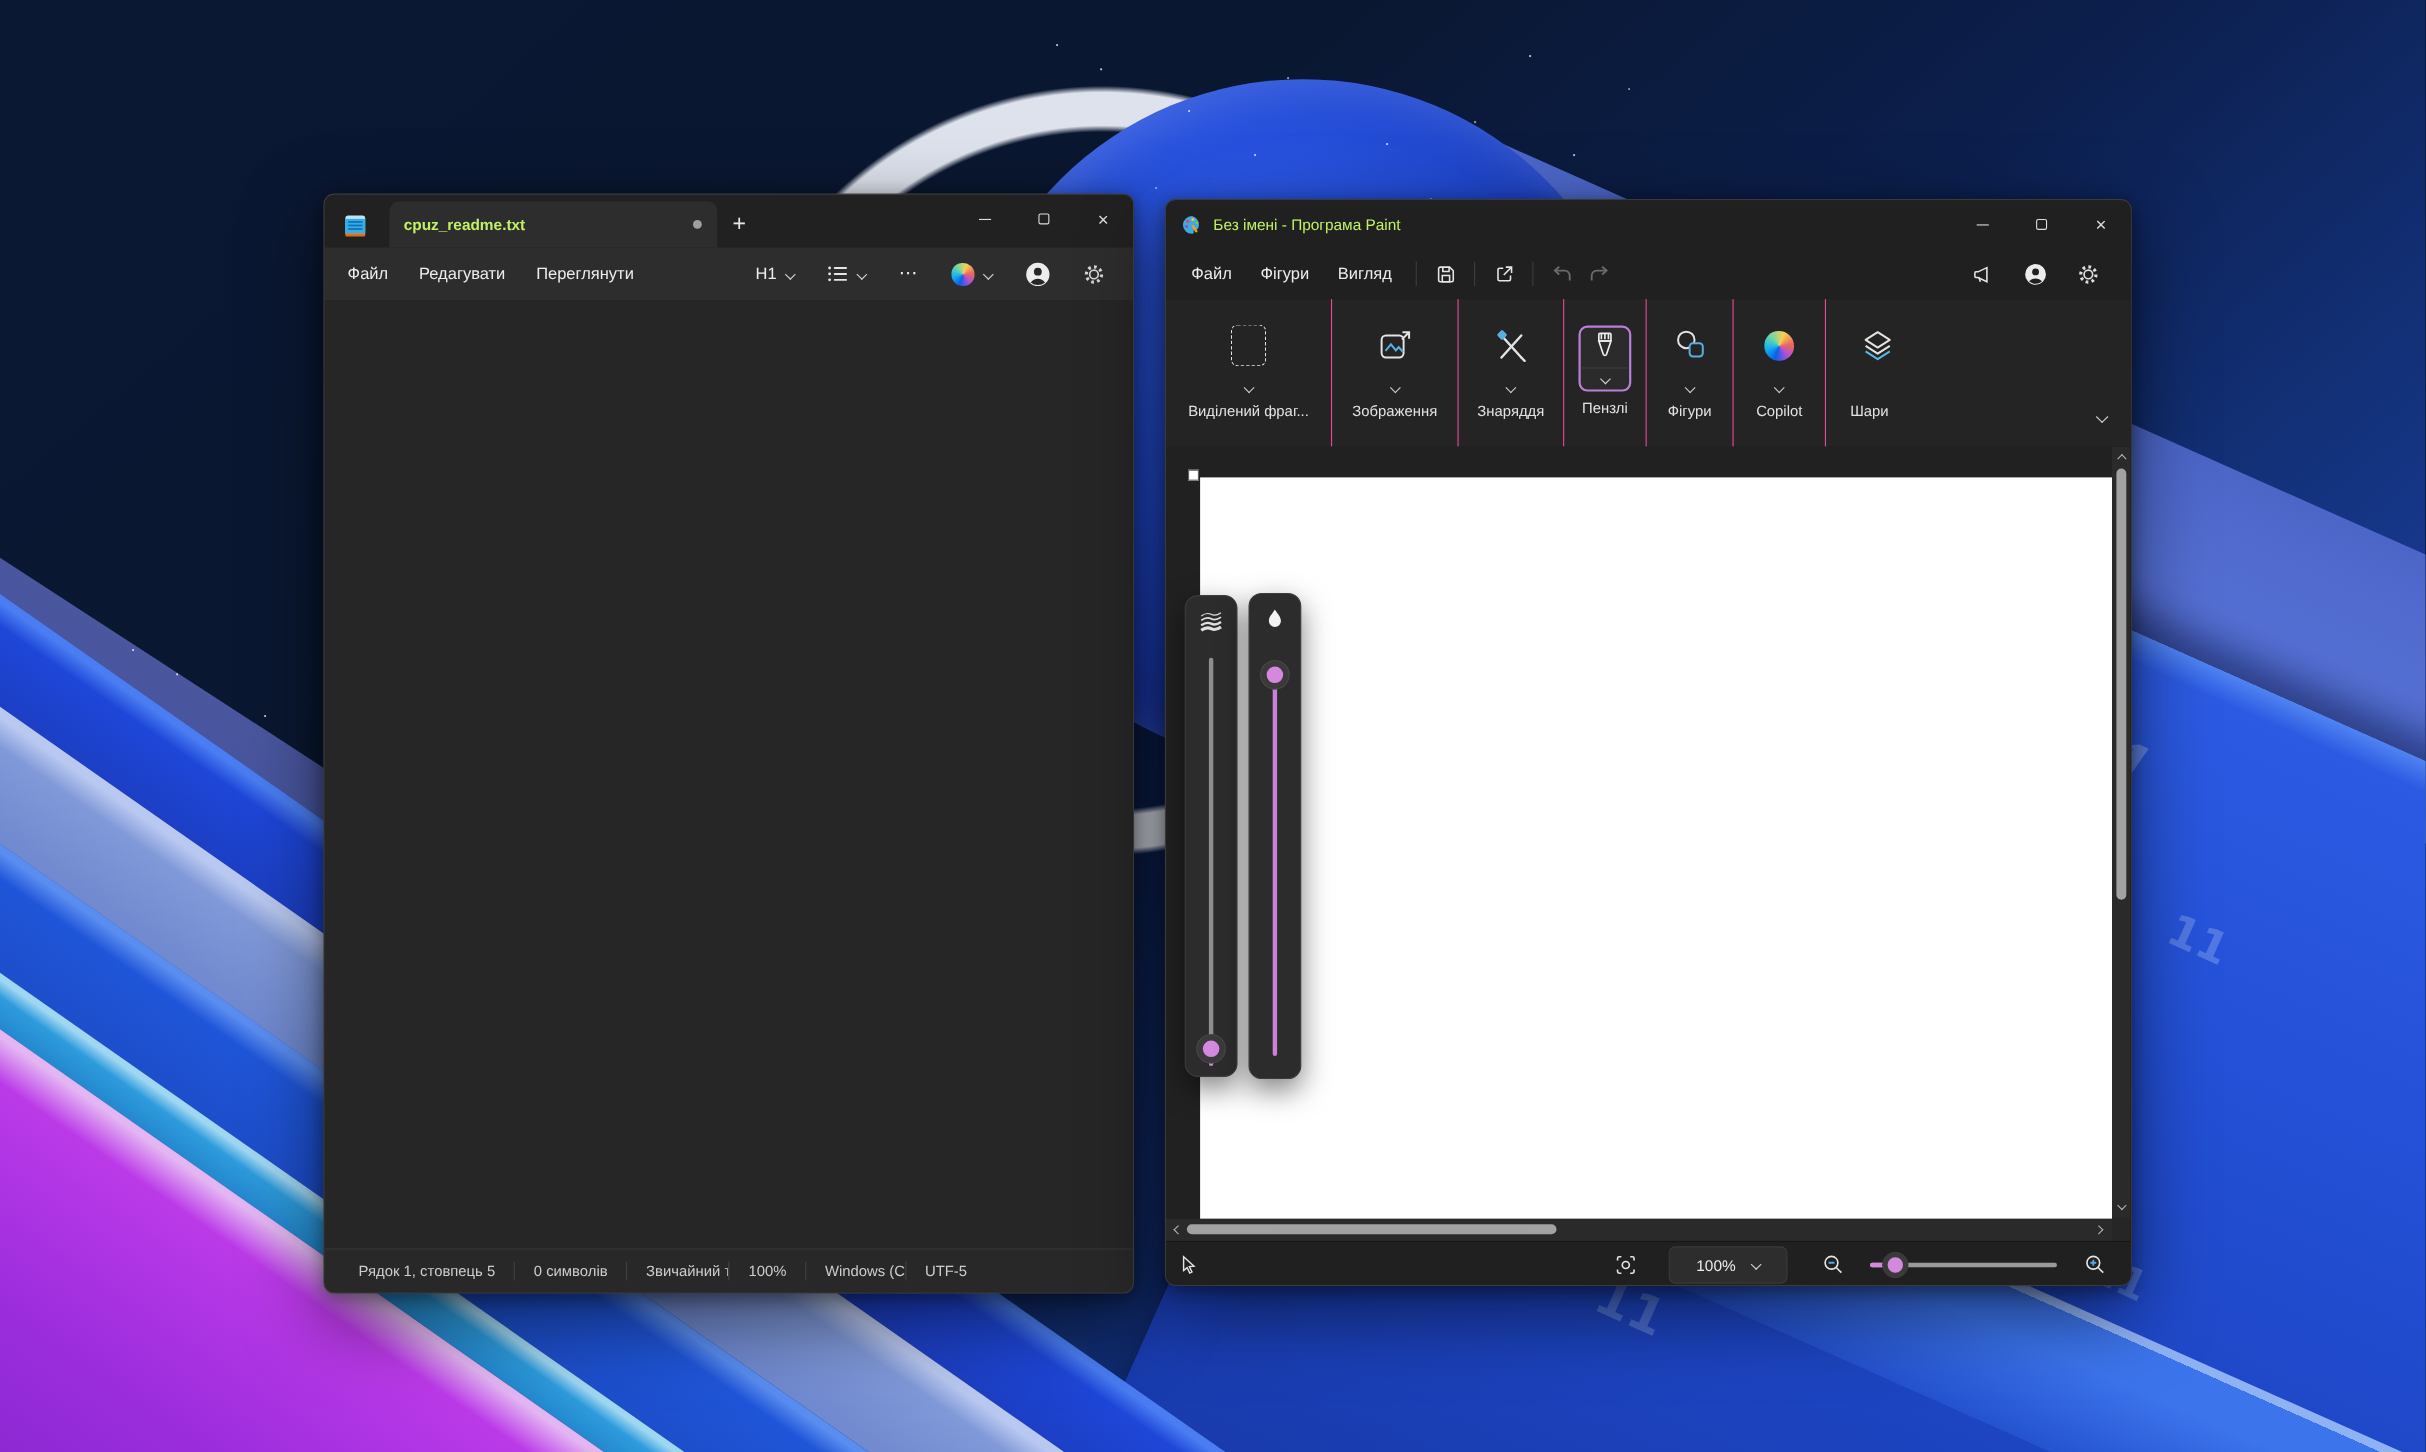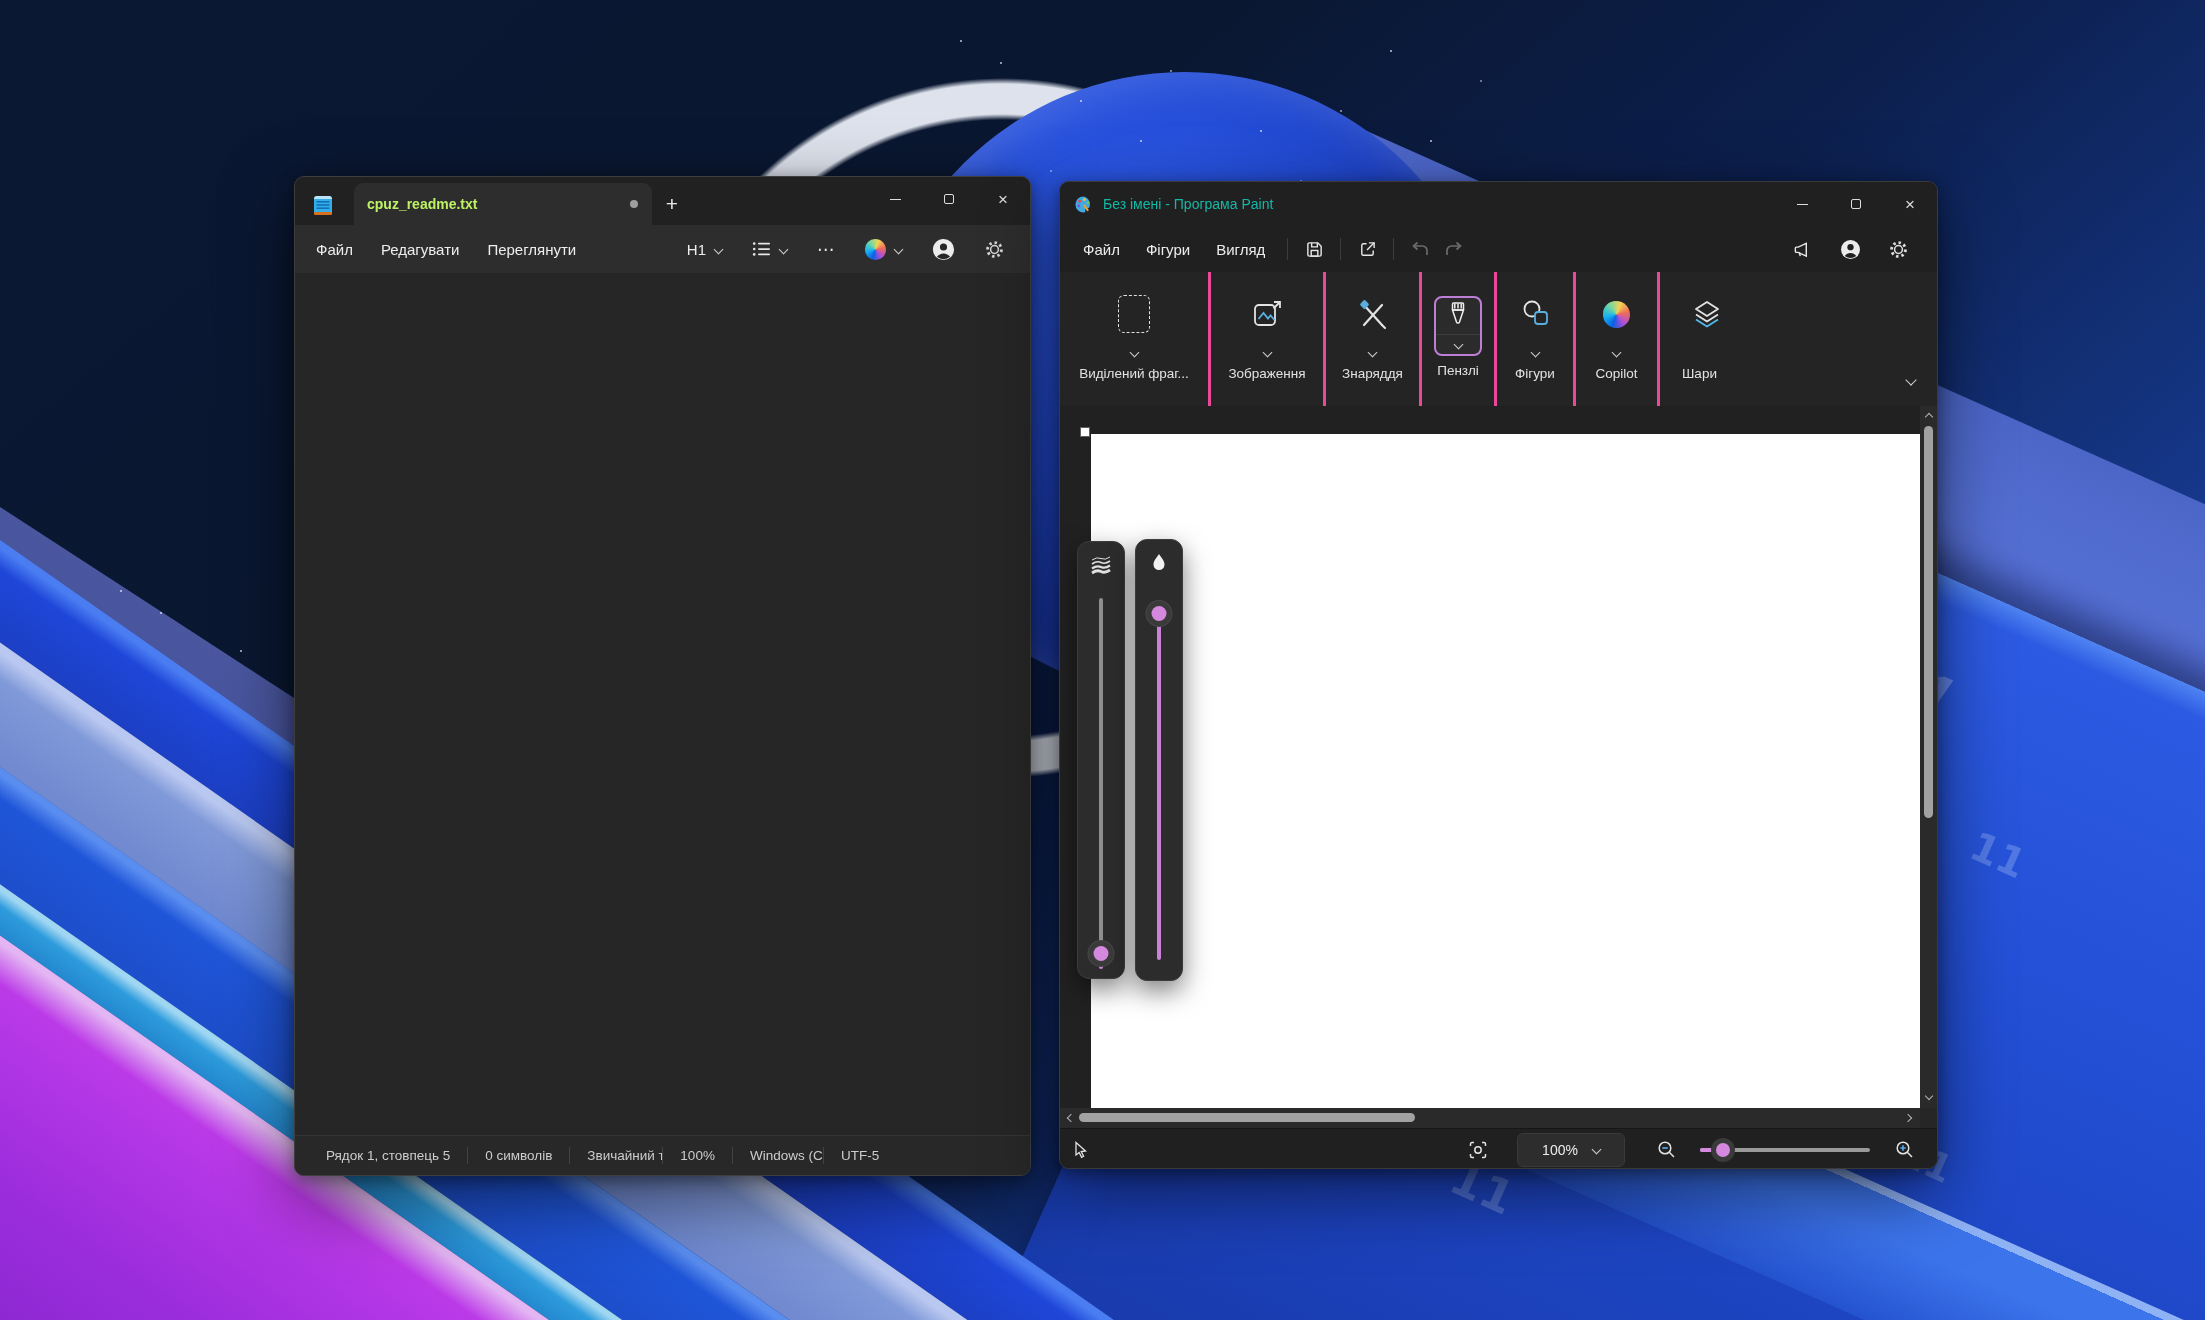--- a/index.html
+++ b/index.html
@@ -81,28 +81,28 @@
   .np-status .it:first-child { padding-left:31px; }
   .np-status .dv { width:1px; height:17px; background:#424242; flex:none; }
   .trunc { overflow:hidden; }
   .w-doctype { width:92px; }
   .w-eol { width:90px; }
 
   
   .pt { left:1059px; top:181px; width:879px; height:988px; background:#202020; border:1px solid #3a3a3a; }
   .pt-top { height:44px; display:flex; align-items:center; background:#202020; flex:none; }
   .pt-appicon { margin:0 10px 0 14px; width:19px; height:19px; flex:none; }
-  .pt-title { font-size:14px; color:#14b8a6; }
+  .pt-title { font-size:14px; color:#bef264; }
   .pt-menu { height:46px; display:flex; align-items:center; background:#202020; padding:0 22px 0 10px; flex:none; }
   .pt-menu .mi { padding:7px 13px; font-size:15px; color:#ececec; border-radius:5px; }
   .pt-menu .dv { width:1px; height:22px; background:#3c3c3c; margin:0 9px; }
   .icbtn { width:34px; height:32px; display:flex; align-items:center; justify-content:center; border-radius:5px; flex:none; }
   .pt-right-icons { display:flex; align-items:center; gap:14px; }
   .pt-ribbon { height:134px; background:#242424; display:flex; position:relative; flex:none; }
-  .grp { display:flex; flex-direction:column; align-items:center; border-right:3px solid #ec4899; padding-top:13px; flex:none; }
+  .grp { display:flex; flex-direction:column; align-items:center; border-right:1px solid #ec4899; padding-top:13px; flex:none; }
   .grp:last-of-type { border-right:none; }
   .grp .icon-box { height:58px; display:flex; align-items:center; justify-content:center; }
   .grp .gchev { margin-top:4px; height:10px; display:flex; align-items:center; }
   .grp .lbl { margin-top:9px; font-size:13.5px; color:#e2e2e2; white-space:nowrap; overflow:hidden; max-width:94%; }
   .g-sel{width:151px} .g-img{width:115px} .g-tools{width:96px} .g-brush{width:75px}
   .g-shapes{width:79px} .g-colors{width:88px} .g-cop{width:84px}
   .g-layers{ flex:1; align-items:flex-start; padding-left:22px; border-right:none; }
   .g-layers .icon-box{ margin-left:8px; }
   .sel-rect { width:32px; height:38px; border:1.8px dashed #e3e3e3; border-radius:6px; }
   .split { width:48px; height:60px; border:2px solid #bd7fd6; border-radius:8px; background:#2b2b2b;

